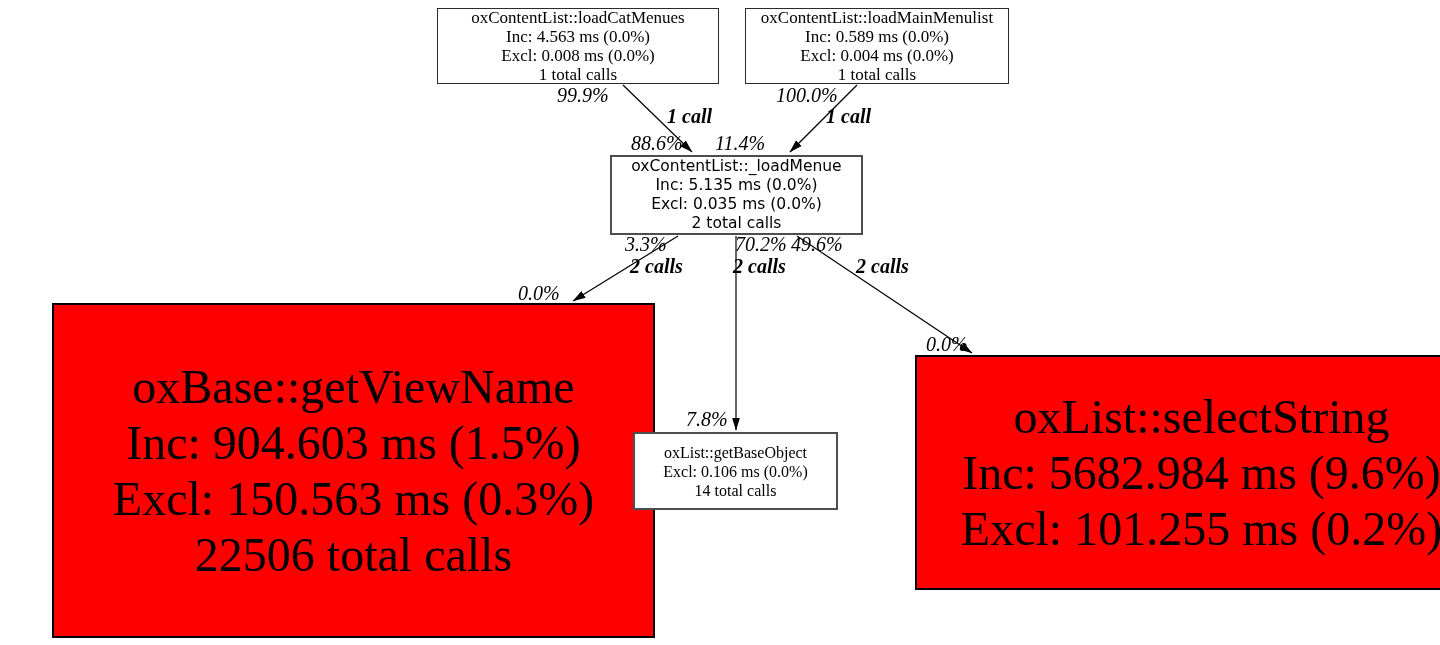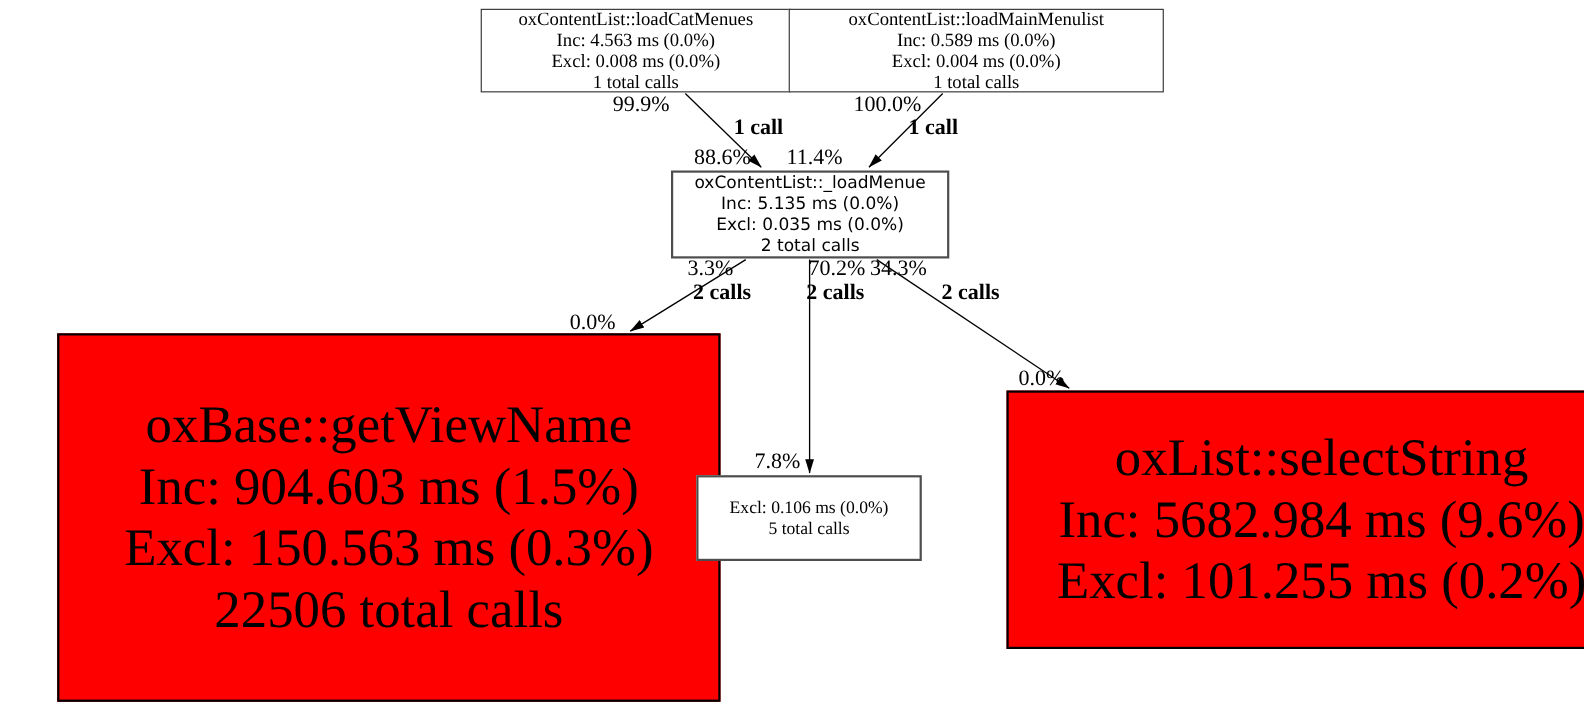--- a/index.html
+++ b/index.html
@@ -41,20 +41,21 @@
     border: 2px solid #000000;
     font-size: 48px;
     line-height: 56px;
     margin-left: 47px;
   }
   .elabel {
     position: absolute;
     font-size: 20px;
     line-height: 20px;
     white-space: nowrap;
+    font-style: italic;
   }
   .elabel--calls { font-weight: 600; }
   svg.edges {
     position: absolute;
     left: 0; top: 0;
     pointer-events: none;
   }
   svg.edges line { stroke: #000000; stroke-width: 1.2; }
 </style>
 </head>
@@ -62,21 +63,21 @@
 
 <div id="stage">
 
   <div class="node" style="left:437px; top:8px; width:282px; height:76px">
     <div class="nl">oxContentList::loadCatMenues</div>
     <div class="nl">Inc: 4.563 ms (0.0%)</div>
     <div class="nl">Excl: 0.008 ms (0.0%)</div>
     <div class="nl">1 total calls</div>
   </div>
 
-  <div class="node" style="left:717px; top:8px; width:341px; height:76px">
+  <div class="node" style="left:745px; top:8px; width:264px; height:76px">
     <div class="nl">oxContentList::loadMainMenulist</div>
     <div class="nl">Inc: 0.589 ms (0.0%)</div>
     <div class="nl">Excl: 0.004 ms (0.0%)</div>
     <div class="nl">1 total calls</div>
   </div>
 
   <div class="node node--mid" style="left:610px; top:155px; width:253px; height:80px">
     <div class="nl">oxContentList::_loadMenue</div>
     <div class="nl">Inc: 5.135 ms (0.0%)</div>
     <div class="nl">Excl: 0.035 ms (0.0%)</div>
@@ -84,22 +85,23 @@
   </div>
 
   <div class="node node--hot" style="left:5px; top:303px; width:603px; height:335px">
     <div class="nl">oxBase::getViewName</div>
     <div class="nl">Inc: 904.603 ms (1.5%)</div>
     <div class="nl">Excl: 150.563 ms (0.3%)</div>
     <div class="nl">22506 total calls</div>
   </div>
 
   <div class="node node--small" style="left:633px; top:432px; width:205px; height:78px">
+    <div class="nl">oxList::getBaseObject</div>
     <div class="nl">Excl: 0.106 ms (0.0%)</div>
-    <div class="nl">5 total calls</div>
+    <div class="nl">14 total calls</div>
   </div>
 
   <div class="node node--hot" style="left:868px; top:355px; width:573px; height:235px">
     <div class="nl">oxList::selectString</div>
     <div class="nl">Inc: 5682.984 ms (9.6%)</div>
     <div class="nl">Excl: 101.255 ms (0.2%)</div>
   </div>
 
   <svg class="edges" width="1440" height="645">
     <defs>
@@ -123,17 +125,17 @@
   <span class="elabel" style="left:715px; top:133px">11.4%</span>
 
   <span class="elabel" style="left:625px; top:234px">3.3%</span>
   <span class="elabel elabel--calls" style="left:630px; top:256px">2 calls</span>
   <span class="elabel" style="left:518px; top:283px">0.0%</span>
 
   <span class="elabel" style="left:735px; top:234px">70.2%</span>
   <span class="elabel elabel--calls" style="left:733px; top:256px">2 calls</span>
   <span class="elabel" style="left:686px; top:409px">7.8%</span>
 
-  <span class="elabel" style="left:791px; top:234px">34.3%</span>
+  <span class="elabel" style="left:791px; top:234px">49.6%</span>
   <span class="elabel elabel--calls" style="left:856px; top:256px">2 calls</span>
   <span class="elabel" style="left:926px; top:334px">0.0%</span>
 
 </div>
 
 </body></html>

